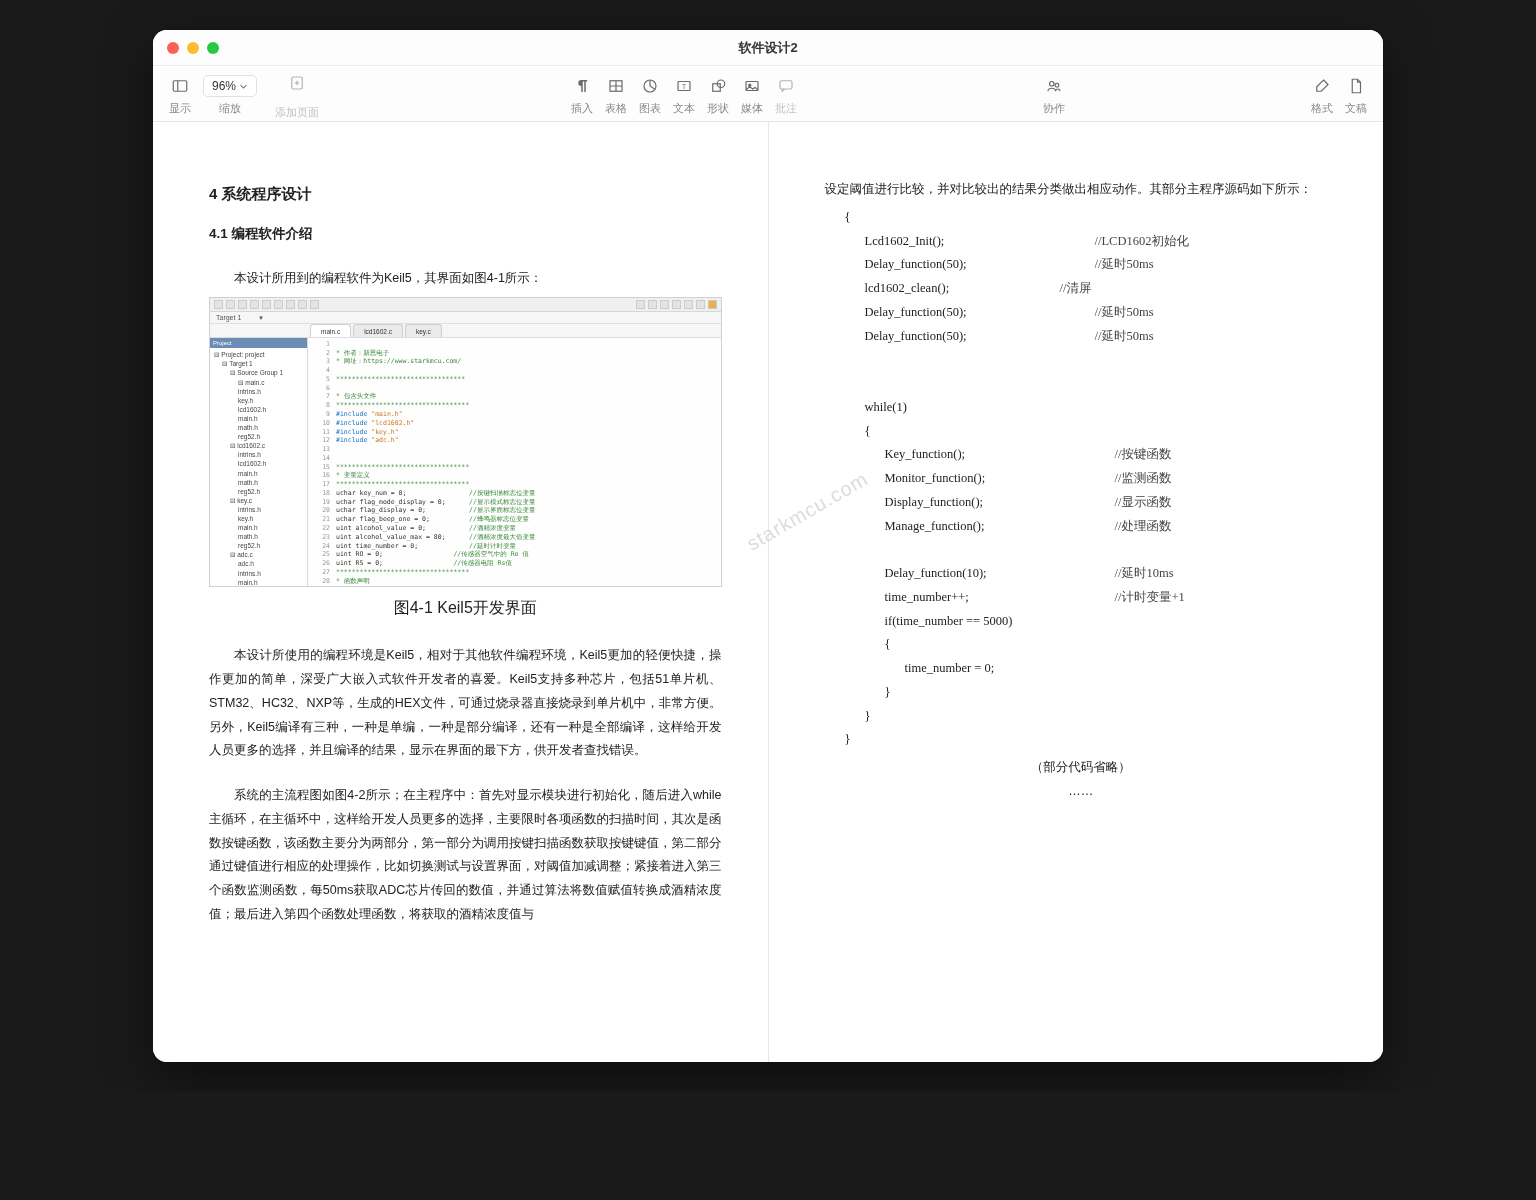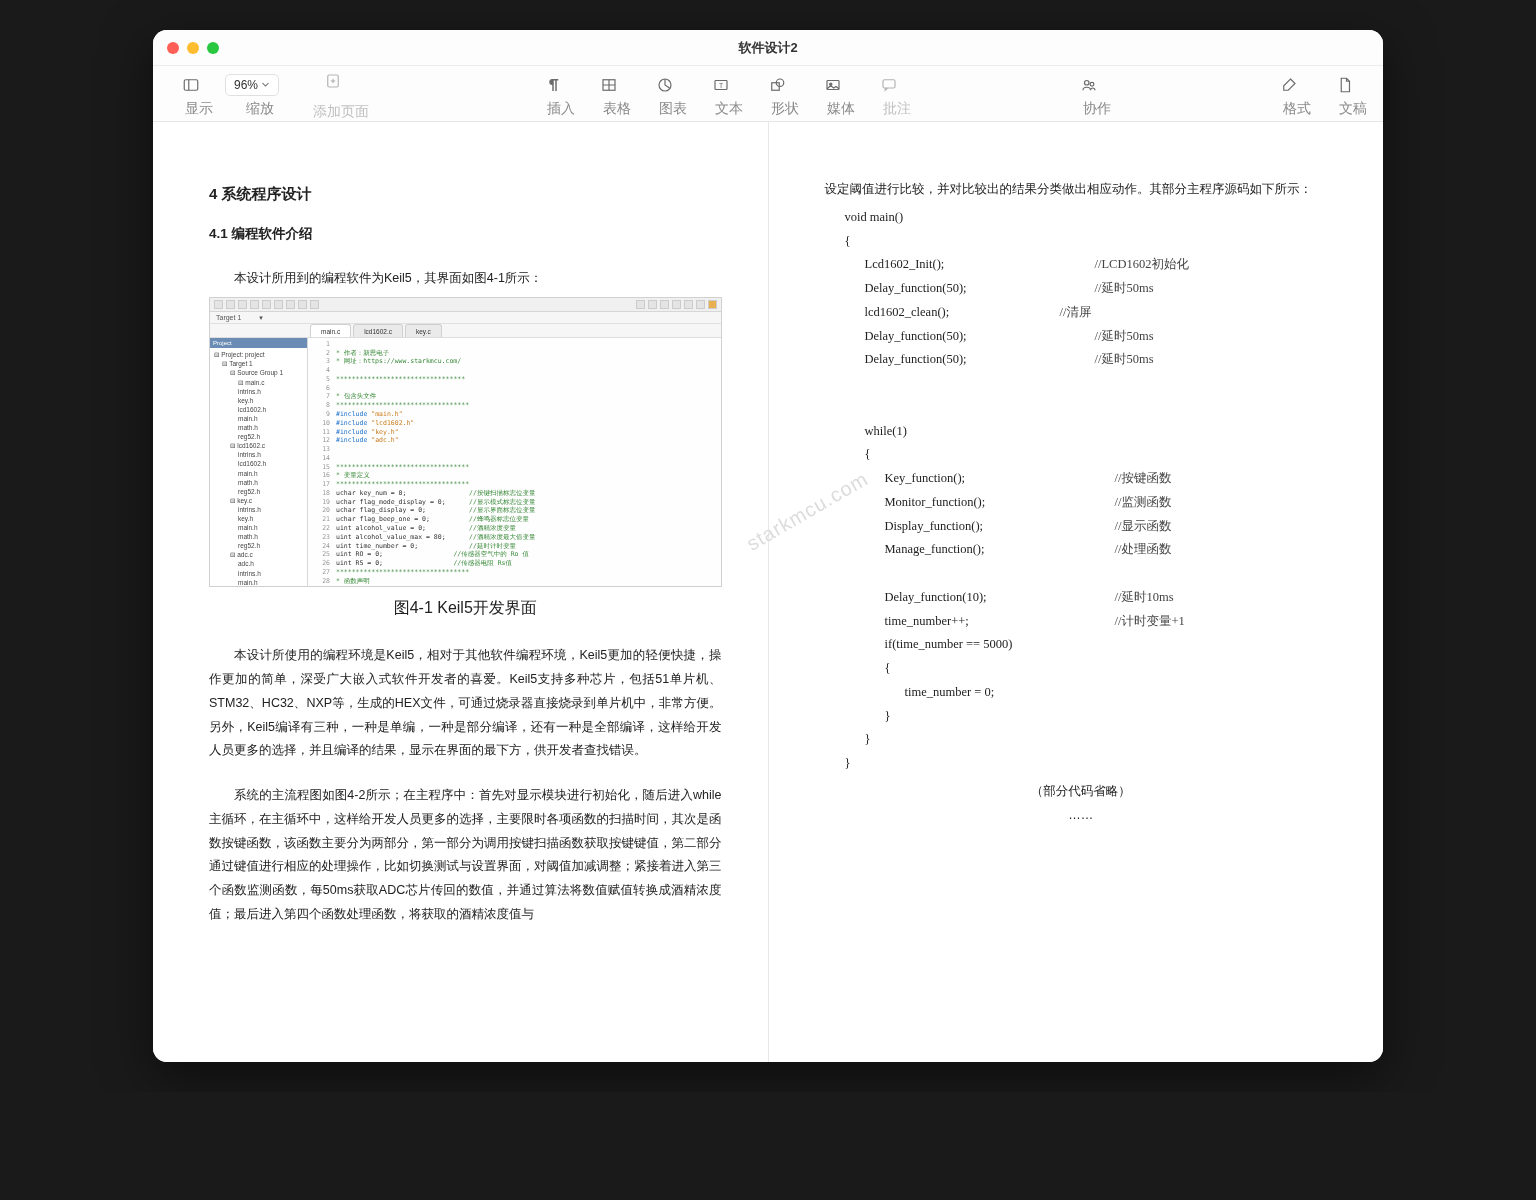--- a/index.html
+++ b/index.html
@@ -41,21 +41,21 @@
     height: 56px;
     background: #fdfdfd;
     border-bottom: 1px solid #e6e6e6;
     display:flex;
     align-items:stretch;
     padding: 0 10px;
   }
   .tgroup { display:flex; flex-direction:column; align-items:center; justify-content:center; padding: 0 6px; }
   .tgroup.wide { padding: 0 12px; gap: 7px; }
   .trow { display:flex; gap:14px; align-items:center; height:30px;}
-  .tlabel { font-size: 14px; color:#8a8a8a; margin-top:0px;margin-left:16px; }
+  .tlabel { font-size: 11px; color:#8a8a8a; margin-top:0px; }
   .ticon { width:20px; height:20px; color:#6b6b6b; fill:#6b6b6b; display:flex;align-items:center;justify-content:center; }
   .ticon svg { width:18px; height:18px; }
   .ticon.disabled { opacity:.5; }
   .zoom-picker { display:flex; align-items:center; gap:3px; font-size:12px; color:#333; border:1px solid #e0e0e0; border-radius:5px; padding:3px 8px; background:#fff; }
   .flex-spacer { flex:1; }
   .document-area {
     display:flex;
     background:#ffffff;
     height: 940px;
     position:relative;
@@ -405,21 +405,20 @@
 
       <p class="caption">图4-1 Keil5开发界面</p>
       <p class="para">本设计所使用的编程环境是Keil5，相对于其他软件编程环境，Keil5更加的轻便快捷，操作更加的简单，深受广大嵌入式软件开发者的喜爱。Keil5支持多种芯片，包括51单片机、STM32、HC32、NXP等，生成的HEX文件，可通过烧录器直接烧录到单片机中，非常方便。另外，Keil5编译有三种，一种是单编，一种是部分编译，还有一种是全部编译，这样给开发人员更多的选择，并且编译的结果，显示在界面的最下方，供开发者查找错误。</p>
       <p class="para">系统的主流程图如图4-2所示；在主程序中：首先对显示模块进行初始化，随后进入while主循环，在主循环中，这样给开发人员更多的选择，主要限时各项函数的扫描时间，其次是函数按键函数，该函数主要分为两部分，第一部分为调用按键扫描函数获取按键键值，第二部分通过键值进行相应的处理操作，比如切换测试与设置界面，对阈值加减调整；紧接着进入第三个函数监测函数，每50ms获取ADC芯片传回的数值，并通过算法将数值赋值转换成酒精浓度值；最后进入第四个函数处理函数，将获取的酒精浓度值与</p>
     </div>
 
     <div class="page">
       <div class="watermark">starkmcu.com</div>
       <p style="text-align:justify">设定阈值进行比较，并对比较出的结果分类做出相应动作。其部分主程序源码如下所示：</p>
       <div class="code" id="code-mount" style="margin-top:4px">
-          <div class="line indent1"><span class="call" style="min-width:230px">void main()</span></div>
           <div class="line indent1"><span class="call" style="min-width:230px">{</span></div>
           <div class="line indent2"><span class="call" style="min-width:230px">Lcd1602_Init();</span><span class="cmt">//LCD1602初始化</span></div>
           <div class="line indent2"><span class="call" style="min-width:230px">Delay_function(50);</span><span class="cmt">//延时50ms</span></div>
           <div class="line indent2"><span class="call" style="min-width:195px">lcd1602_clean();</span><span class="cmt">//清屏</span></div>
           <div class="line indent2"><span class="call" style="min-width:230px">Delay_function(50);</span><span class="cmt">//延时50ms</span></div>
           <div class="line indent2"><span class="call" style="min-width:230px">Delay_function(50);</span><span class="cmt">//延时50ms</span></div>
           <div class="line indent0">&nbsp;</div>
           <div class="line indent0">&nbsp;</div>
           <div class="line indent2"><span class="call" style="min-width:230px">while(1)</span></div>
           <div class="line indent2"><span class="call" style="min-width:230px">{</span></div>

